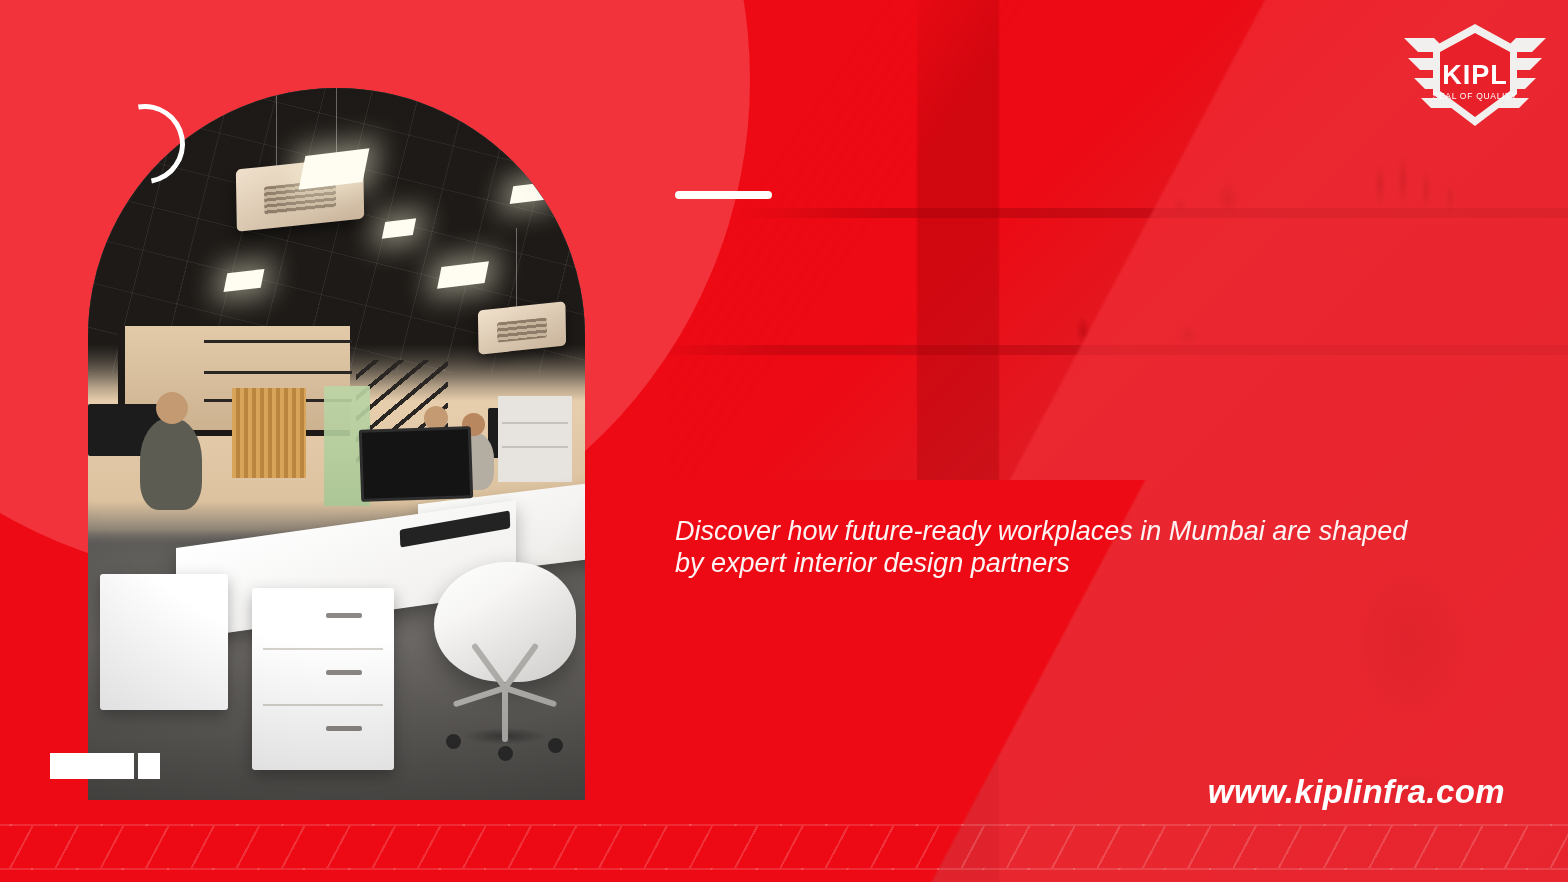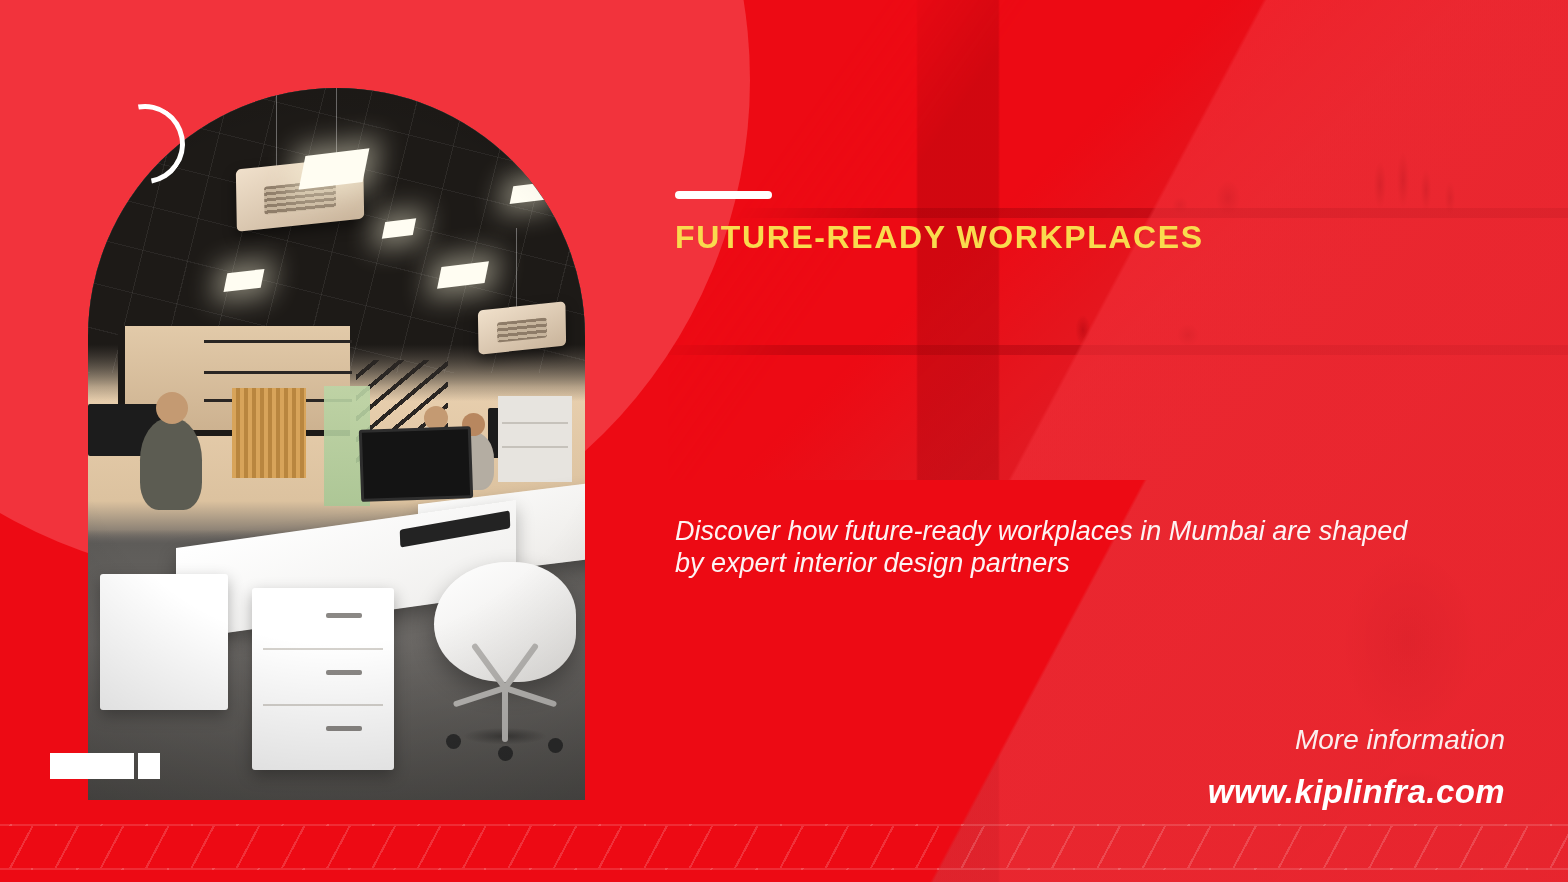--- a/index.html
+++ b/index.html
@@ -344,23 +344,39 @@
     </div>
   </div>
 
   <div class="arc-ring"></div>
 
   <div class="wbar1"></div>
   <div class="wbar2"></div>
 
   <div class="content">
     <div class="rule"></div>
-    <div class="eyebrow">FUTURE-READY WORKPLACES</div>
     <p class="subhead">Discover how future-ready workplaces in Mumbai are shaped by expert interior design partners</p>
   </div>
 
   <div class="footer">
-    <div class="more">More information</div>
     <div class="url">www.kiplinfra.com</div>
   </div>
 
+  <div class="logo">
+    <svg viewBox="0 0 150 124" xmlns="http://www.w3.org/2000/svg">
+      <g fill="#f2f0ee">
+        <path d="M4 24 L34 24 L48 38 L18 38 Z"></path>
+        <path d="M8 44 L38 44 L50 56 L20 56 Z"></path>
+        <path d="M14 64 L42 64 L53 75 L25 75 Z"></path>
+        <path d="M21 84 L46 84 L56 94 L31 94 Z"></path>
+        <path d="M146 24 L116 24 L102 38 L132 38 Z"></path>
+        <path d="M142 44 L112 44 L100 56 L130 56 Z"></path>
+        <path d="M136 64 L108 64 L97 75 L125 75 Z"></path>
+        <path d="M129 84 L104 84 L94 94 L119 94 Z"></path>
+      </g>
+      <path d="M75 10 L117 33 L117 80 L75 112 L33 80 L33 33 Z" fill="#f2f0ee"></path>
+      <path d="M75 19 L110 38 L110 77 L75 103 L40 77 L40 38 Z" fill="#E8202A"></path>
+      <text x="75" y="70" text-anchor="middle" font-family="Liberation Sans, sans-serif" font-size="27" font-weight="bold" fill="#ffffff" letter-spacing="1">KIPL</text>
+      <text x="75" y="85" text-anchor="middle" font-family="Liberation Sans, sans-serif" font-size="8.5" fill="#ffffff" letter-spacing=".7">SEAL OF QUALITY</text>
+    </svg>
+  </div>
 
 </div>
 
 </body></html>

